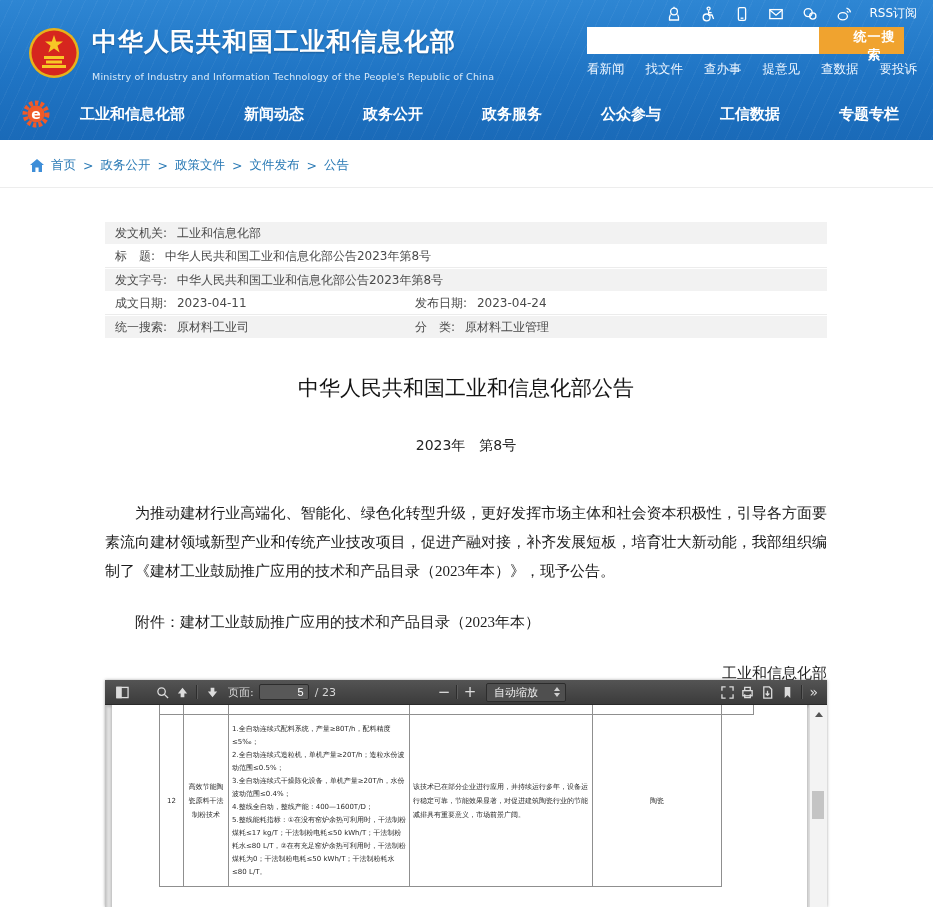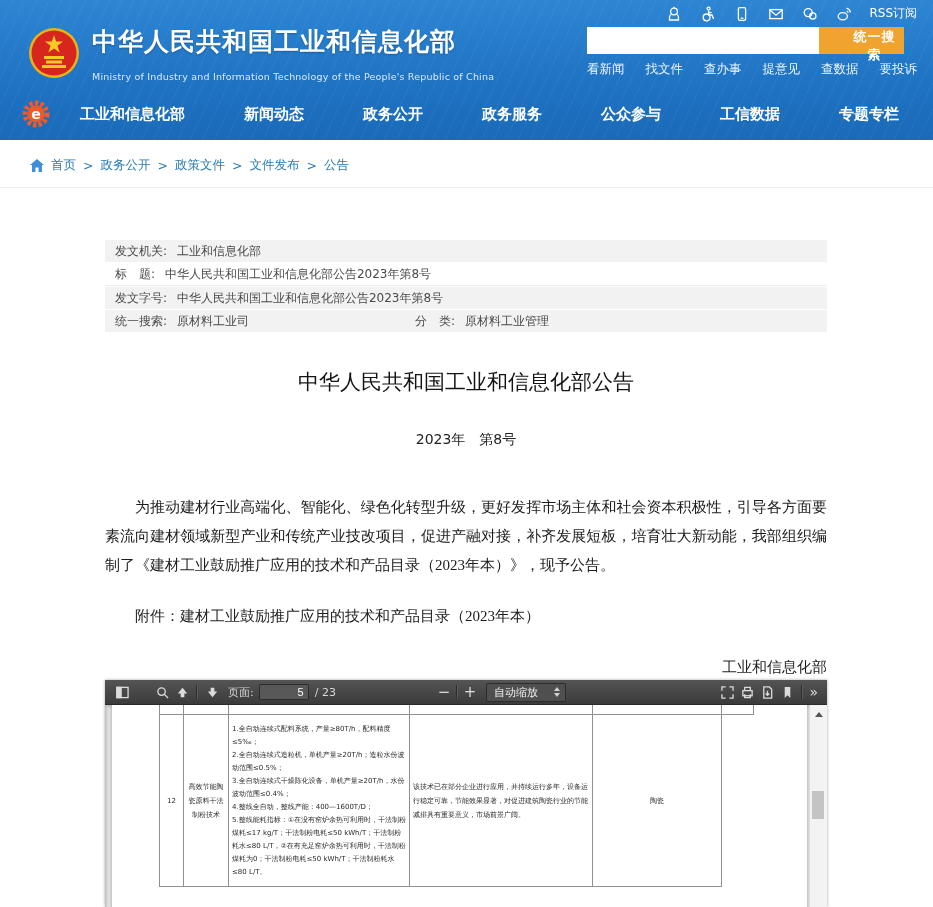--- a/index.html
+++ b/index.html
@@ -37,21 +37,21 @@
 
   
   .breadcrumb-bar{display:flex;align-items:center;gap:7px;padding:17px 0 13px 30px;
     border-bottom:1px solid #ededed;font-size:12.5px;color:#2a7ab5;}
   .breadcrumb-bar a{color:#2a7ab5;text-decoration:none;cursor:pointer;}
   .bc-sep{color:#2a7ab5;}
   .home-icon svg{width:14px;height:13px;fill:#3e8ed8;display:block;}
 
   
   .content{width:722px;margin-left:105px;}
-  .meta-table{margin-top:52px;}
+  .meta-table{margin-top:34px;}
   .meta-row{position:relative;height:22px;line-height:22px;font-size:12px;color:#4a4a4a;
     padding-left:10px;margin-bottom:1px;}
   .meta-row.odd{background:#f2f2f2;}
   .meta-row.even{background:#fff;border-bottom:1px solid #ececec;}
   .meta-label{color:#4a4a4a;}
   .meta-value{margin-left:6px;color:#4a4a4a;}
   .meta-pair2{position:absolute;left:310px;top:0;}
 
   .doc-title{text-align:center;font-size:21px;font-weight:normal;color:#141414;margin:36px 0 0 0;}
   .issue-no{text-align:center;font-size:14px;color:#222;margin-top:35px;}
@@ -235,20 +235,28 @@
         <span class="meta-value">工业和信息化部</span>
       </div>
       <div class="meta-row even">
         <span class="meta-label">标　题:</span>
         <span class="meta-value">中华人民共和国工业和信息化部公告2023年第8号</span>
       </div>
       <div class="meta-row odd">
         <span class="meta-label">发文字号:</span>
         <span class="meta-value">中华人民共和国工业和信息化部公告2023年第8号</span>
       </div>
+      <div class="meta-row even">
+        <span class="meta-label">成文日期:</span>
+        <span class="meta-value">2023-04-11</span>
+        <span class="meta-pair2">
+          <span class="meta-label">发布日期:</span>
+          <span class="meta-value">2023-04-24</span>
+        </span>
+      </div>
       <div class="meta-row odd">
         <span class="meta-label">统一搜索:</span>
         <span class="meta-value">原材料工业司</span>
         <span class="meta-pair2">
           <span class="meta-label">分　类:</span>
           <span class="meta-value">原材料工业管理</span>
         </span>
       </div>
     </div>
 

